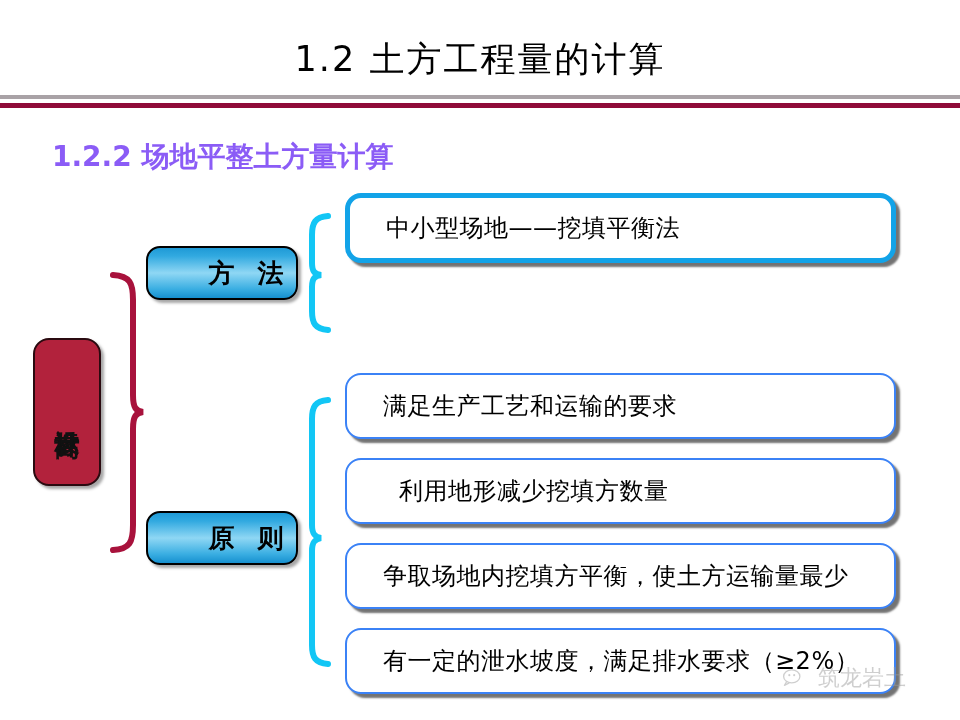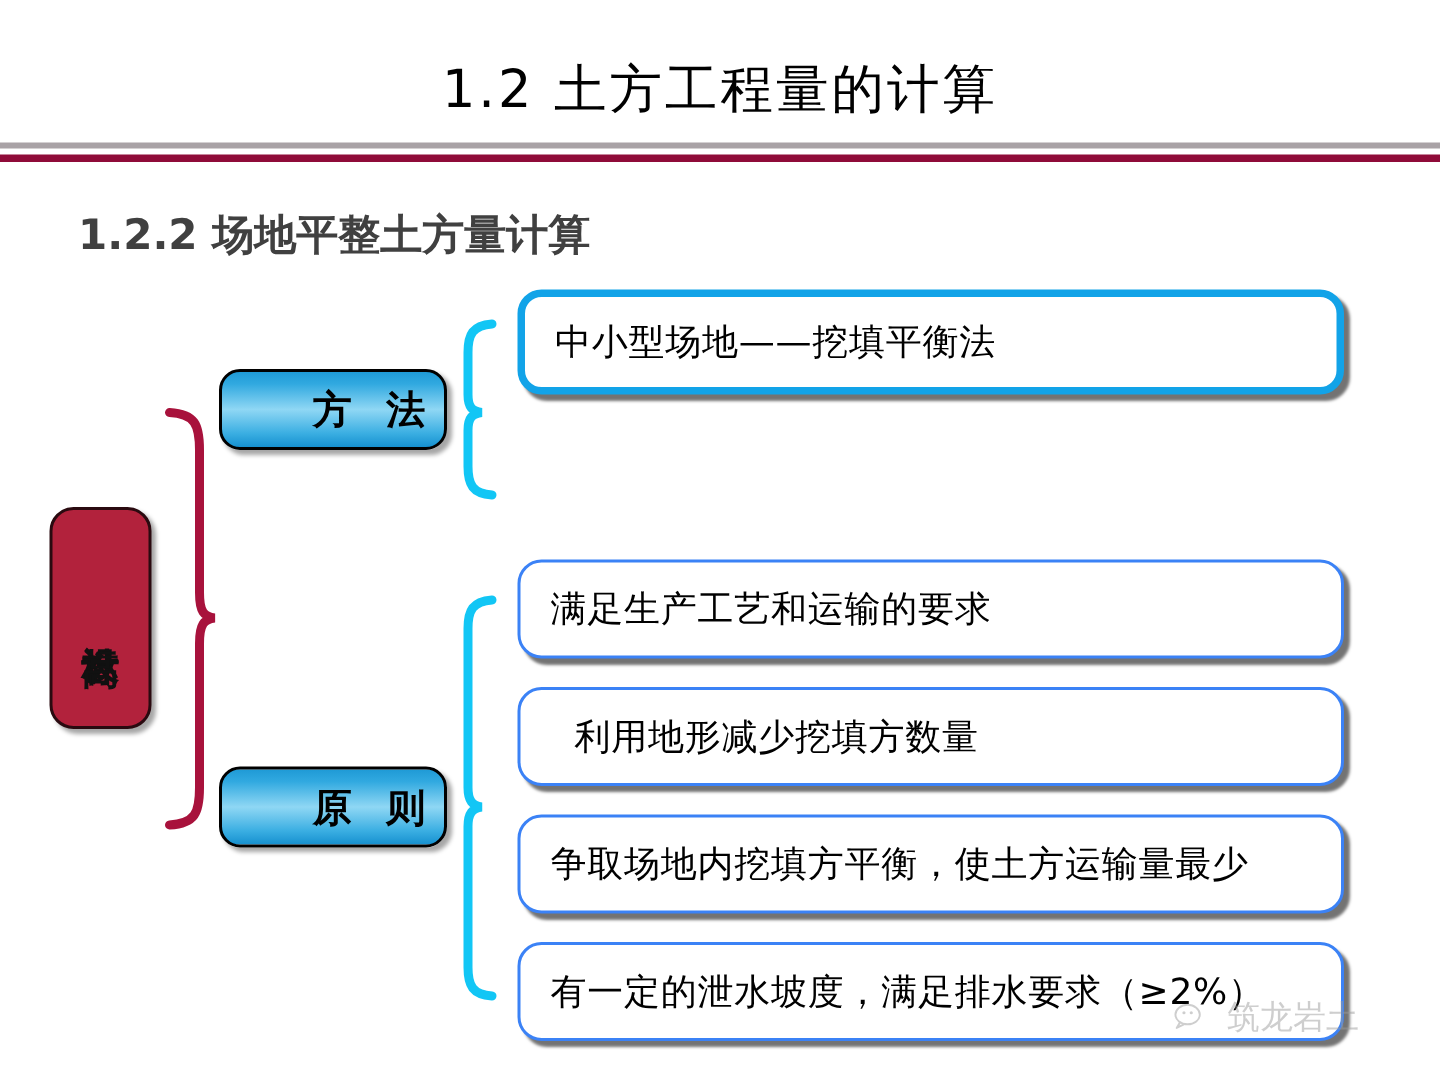--- a/index.html
+++ b/index.html
@@ -46,21 +46,21 @@
     height: 5px;
     background: #8f0b39;
   }
 
   .sub-title {
     position: absolute;
     left: 52px;
     top: 138px;
     font-size: 28px;
     font-weight: bold;
-    color: #404040;
+    color: #8b5cf6;
     white-space: nowrap;
   }
 
   
   .root-node {
     position: absolute;
     left: 33px;
     top: 338px;
     width: 68px;
     height: 148px;
@@ -119,20 +119,21 @@
     display: flex;
     align-items: center;
     box-shadow: 4px 4px 2px rgba(0,0,0,0.55);
   }
   .leaf span {
     font-size: 24px;
     color: #000000;
     padding-left: 20px;
     white-space: nowrap;
     letter-spacing: 0.5px;
+    margin-left: 16px;
   }
   .leaf.blue { border: 5px solid #12a3e8; }
   .leaf.orange { border: 2px solid #3b82f6; }
 
   #leaf-m1 { top: 193px;  height: 70px; }
   #leaf-m2 { top: 285px;  height: 70px; }
   #leaf-p1 { top: 373px;  height: 66px; }
   #leaf-p2 { top: 458px;  height: 66px; padding-left: 16px; }
   #leaf-p3 { top: 543px;  height: 66px; }
   #leaf-p4 { top: 628px;  height: 66px; }

